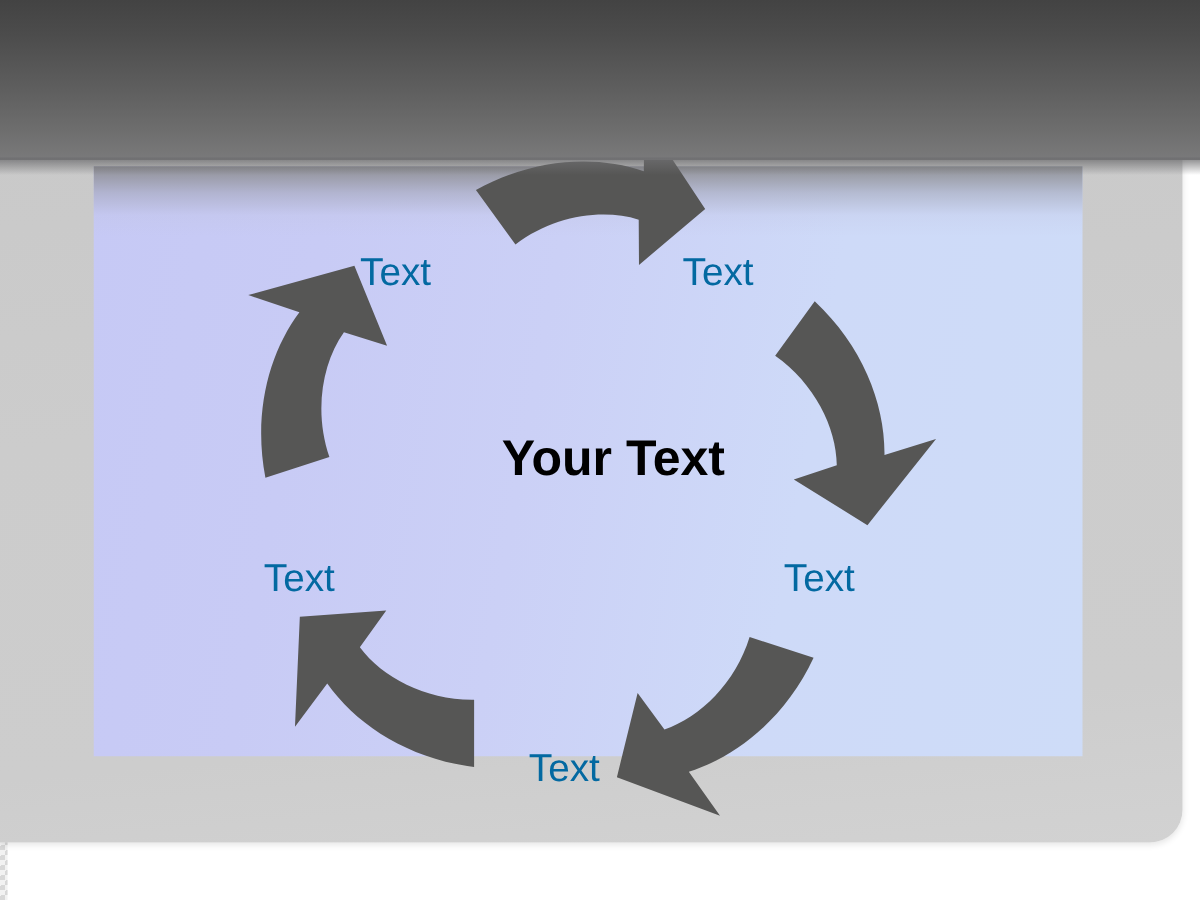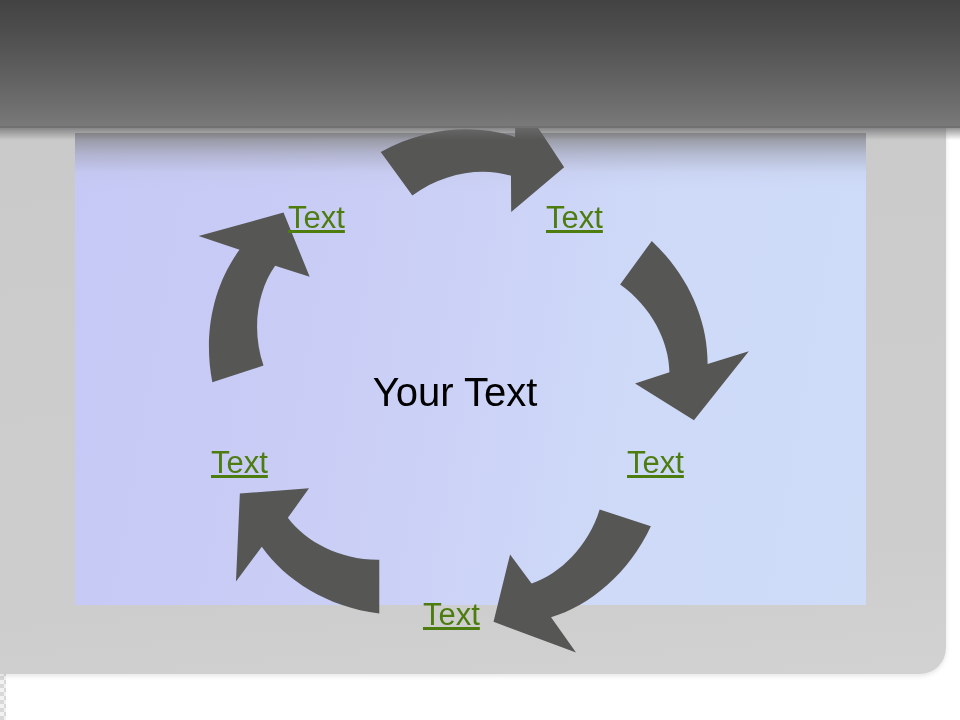--- a/index.html
+++ b/index.html
@@ -121,41 +121,39 @@
     width: 960px;
     height: 720px;
     z-index: 5;
     pointer-events: none;
   }
   .arrow-layer svg { display: block; }
 
   
   .cycle-label {
     position: absolute;
-    color: #4d7c0f;
+    color: #0369a1;
     font-size: 31px;
     font-weight: 400;
     line-height: 1;
     white-space: nowrap;
     z-index: 7;
-    text-decoration: underline;
   }
 
   .center-text {
     position: absolute;
     left: 330px;
     top: 337px;
     width: 250px;
-    text-align: center;
+    text-align: right;
     color: #000000;
     font-size: 40px;
-    font-weight: 400;
+    font-weight: 700;
     line-height: 1.5;
     z-index: 7;
-    margin-top: 25px;
   }
 
   .label-top-left     { left: 288px; top: 202px; }
   .label-top-right    { left: 546px; top: 202px; }
   .label-right        { left: 627px; top: 447px; }
   .label-bottom       { left: 423px; top: 599px; }
   .label-left         { left: 211px; top: 447px; }
 </style>
 </head>
 <body>

